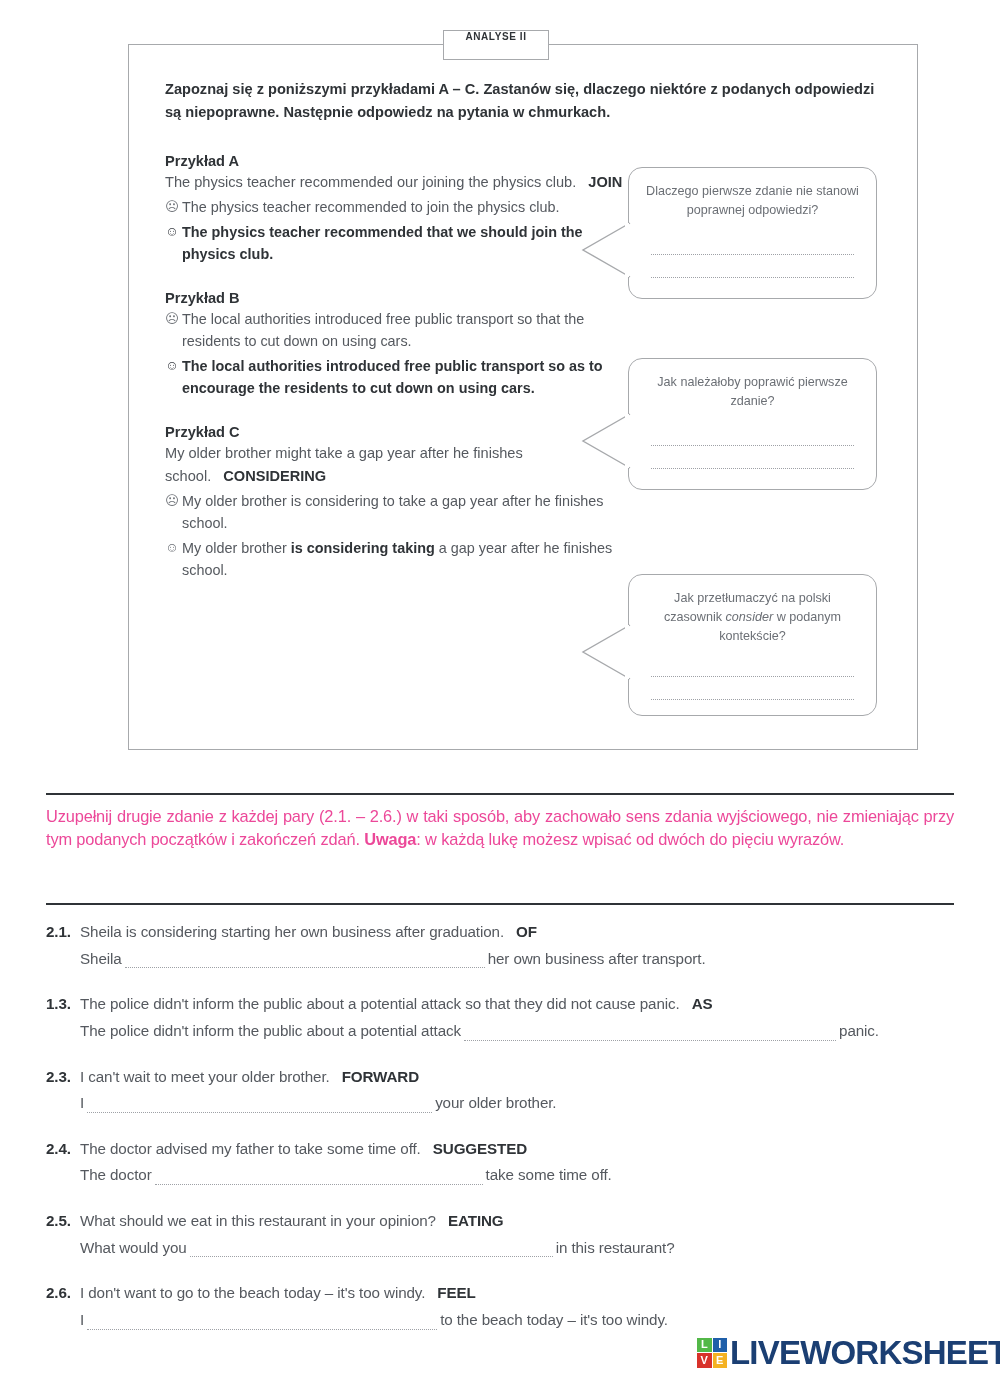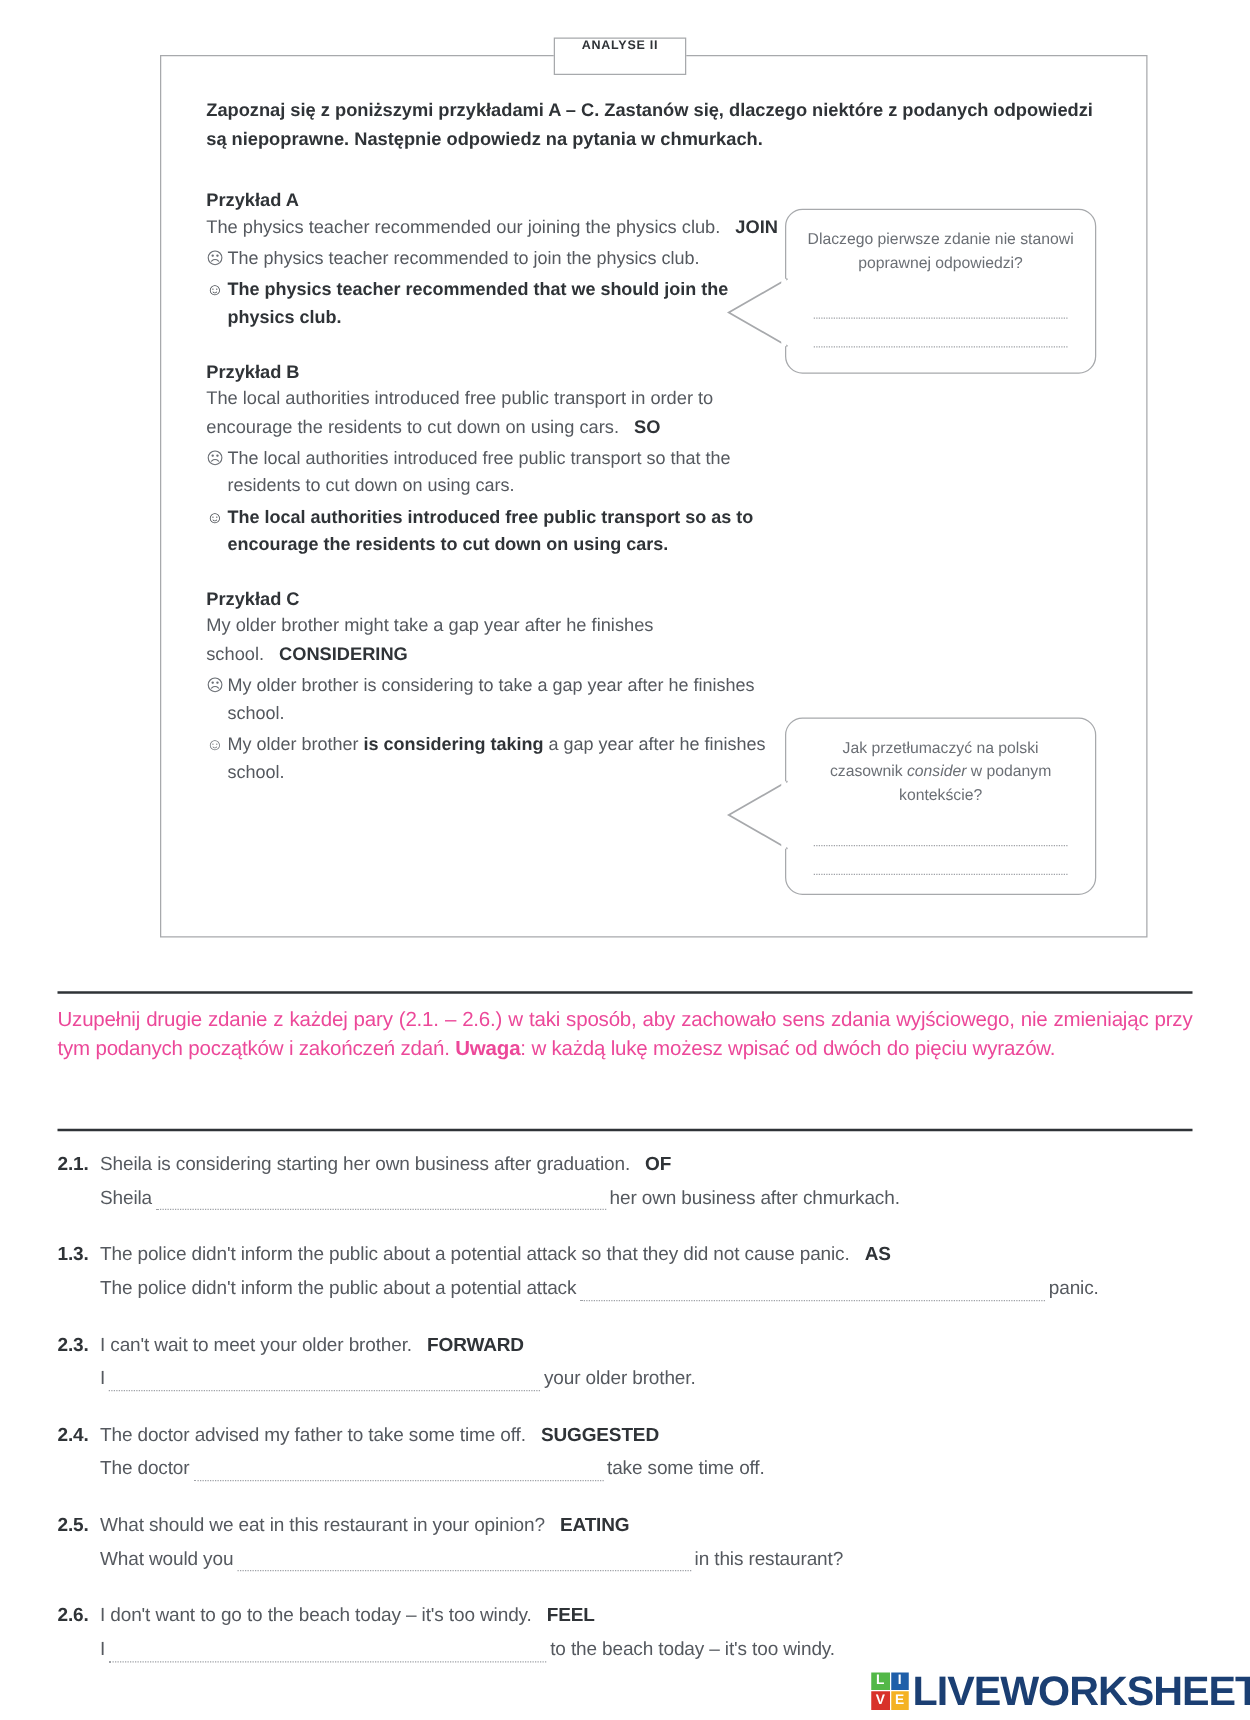--- a/index.html
+++ b/index.html
@@ -272,23 +272,20 @@
         <span class="otext">The physics teacher recommended to join the physics club.</span>
       </div>
       <div class="opt good">
         <span class="face">☺</span>
         <span class="otext">The physics teacher recommended that we should join the physics club.</span>
       </div>
     </div>
 
     <div class="example" style="margin-bottom:24px;">
       <div class="ex-label">Przykład B</div>
-      <div class="ex-prompt" style="max-width:470px;">
-        <span>The local authorities introduced free public transport in order to encourage the residents to cut down on using cars.</span><span class="kw">SO</span>
-      </div>
       <div class="opt bad">
         <span class="face">☹</span>
         <span class="otext">The local authorities introduced free public transport so that the residents to cut down on using cars.</span>
       </div>
       <div class="opt good">
         <span class="face">☺</span>
         <span class="otext">The local authorities introduced free public transport so as to encourage the residents to cut down on using cars.</span>
       </div>
     </div>
 
@@ -314,20 +311,31 @@
       <polyline points="49,1 2,28 49,55" fill="#ffffff" stroke="#a7a9ac" stroke-width="1.4" stroke-linejoin="miter"></polyline>
       <line x1="46" y1="1" x2="46" y2="55" stroke="#ffffff" stroke-width="4"></line>
     </svg>
     <div class="btext">Dlaczego pierwsze zdanie nie stanowi poprawnej odpowiedzi?</div>
     <div class="blines">
       <div class="bline"></div>
       <div class="bline"></div>
     </div>
   </div>
 
+  <div class="bubble" style="left:499px; top:313px; height:132px;">
+    <svg class="tail" viewBox="0 0 49 56" style="top:54px;">
+      <polyline points="49,1 2,28 49,55" fill="#ffffff" stroke="#a7a9ac" stroke-width="1.4" stroke-linejoin="miter"></polyline>
+      <line x1="46" y1="1" x2="46" y2="55" stroke="#ffffff" stroke-width="4"></line>
+    </svg>
+    <div class="btext">Jak należałoby poprawić pierwsze zdanie?</div>
+    <div class="blines">
+      <div class="bline"></div>
+      <div class="bline"></div>
+    </div>
+  </div>
 
   <div class="bubble" style="left:499px; top:529px; height:142px;">
     <svg class="tail" viewBox="0 0 49 56" style="top:49px;">
       <polyline points="49,1 2,28 49,55" fill="#ffffff" stroke="#a7a9ac" stroke-width="1.4" stroke-linejoin="miter"></polyline>
       <line x1="46" y1="1" x2="46" y2="55" stroke="#ffffff" stroke-width="4"></line>
     </svg>
     <div class="btext"><span>Jak przetłumaczyć na polski czasownik </span><i>consider</i><span> w podanym kontekście?</span></div>
     <div class="blines" style="padding-top:8px;">
       <div class="bline"></div>
       <div class="bline"></div>
@@ -345,21 +353,21 @@
 
 <div class="items">
 
   <div class="item">
     <div class="num">2.1.</div>
     <div class="body">
       <div class="line1"><span>Sheila is considering starting her own business after graduation.</span><span class="kw">OF</span></div>
       <div class="line2">
           <span class="pre">Sheila</span>
           <span class="blank b-sheila"></span>
-          <span class="post">her own business after chmurkach.</span>
+          <span class="post">her own business after transport.</span>
         </div>
     </div>
   </div>
 
   <div class="item">
     <div class="num">1.3.</div>
     <div class="body">
       <div class="line1"><span>The police didn't inform the public about a potential attack so that they did not cause panic.</span><span class="kw">AS</span></div>
       <div class="line2">
           <span class="pre">The police didn't inform the public about a potential attack</span>

